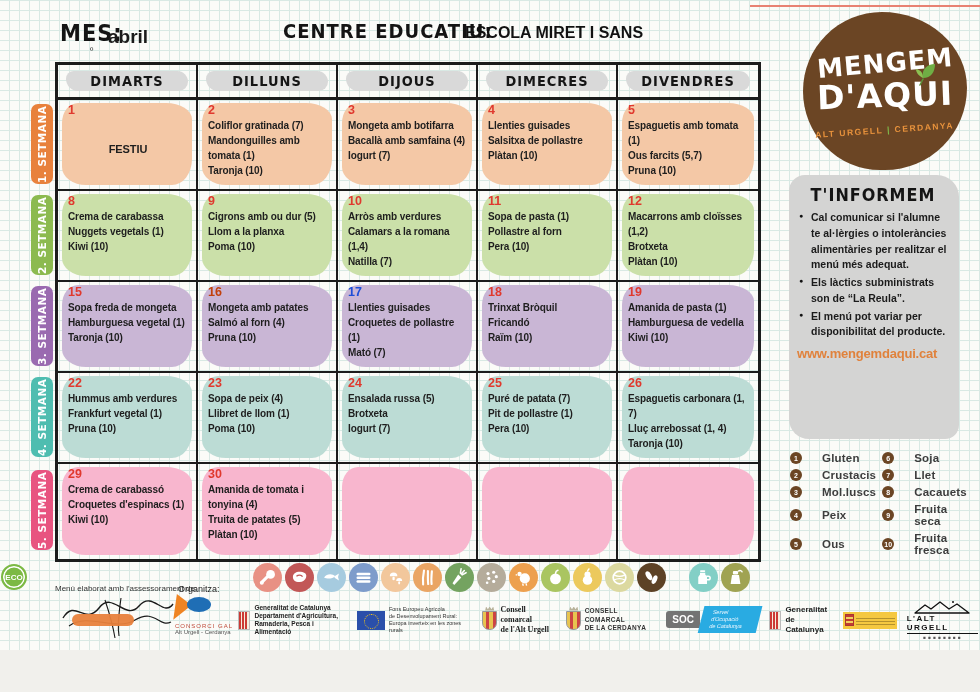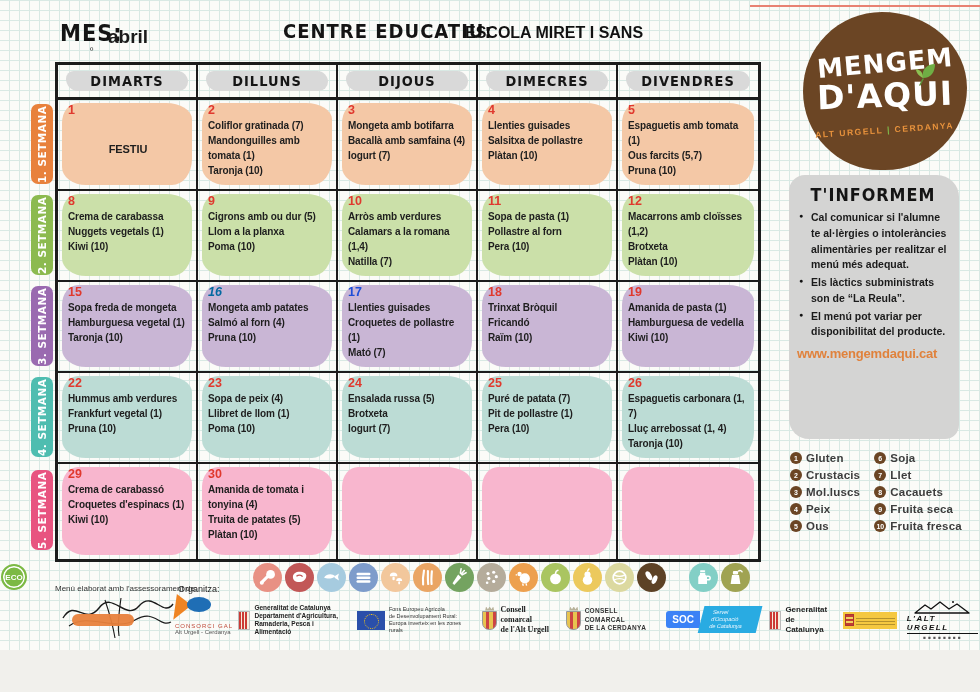--- a/index.html
+++ b/index.html
@@ -69,21 +69,21 @@
     border-radius:16px 22px 14px 20px; padding:10px 10px 8px 8px; }
   .info-title { text-align:center; font-family:"DejaVu Sans", sans-serif; font-weight:900; font-size:16px; letter-spacing:1px; color:#141414; transform:scaleY(1.1); margin-bottom:6px; }
   .info-bullets { list-style:none; }
   .info-bullets li { position:relative; padding-left:14px; font-size:10.5px; font-weight:700; color:#1b1b1b; line-height:1.5; margin-bottom:2px; }
   .info-bullets li::before { content:"●"; position:absolute; left:2px; top:1px; font-size:7px; color:#111; }
   .info-site { margin-top:6px; font-size:13px; font-weight:800; color:#e0823c; letter-spacing:-0.2px; }
 
   
   .legend { position:absolute; left:790px; top:452px; width:180px;
     display:grid; grid-template-rows:repeat(5,auto); grid-auto-flow:column; column-gap:6px; row-gap:5px; }
-  .allergen-item { display:flex; align-items:center; gap:4px; }
+  .allergen-item { display:flex; align-items:center; gap:20px; }
   .allergen-num { width:12px; height:12px; min-width:12px; border-radius:50%; background:#6b4524; color:#fff;
     display:flex; align-items:center; justify-content:center; font-size:7px; font-weight:800; }
   .allergen-label { font-size:11.5px; font-weight:600; color:#3d3d3d; letter-spacing:0.2px; }
 
   
   .eco-badge { position:absolute; left:1px; top:564px; width:26px; height:26px; border-radius:50%; background:#7cb944;
     border:2px solid #7cb944; box-shadow:inset 0 0 0 1.5px #fff;
     display:flex; align-items:center; justify-content:center; color:#fff; font-weight:900; font-size:8px; }
   .advisor-label { position:absolute; left:38px; top:584px; font-size:8px; color:#333;margin-left:17px; }
   .signature { position:absolute; left:55px; top:592px; }
@@ -106,27 +106,27 @@
   .pre { white-space:pre-line; }
   .tiny-bold { font-size:6.5px; font-weight:700; color:#222; line-height:1.25; }
   .tiny { font-size:5.5px; color:#333; line-height:1.25; }
   .senyera { width:13px; height:19px; background:repeating-linear-gradient(90deg,#cc3a35 0 1.6px,#f6eede 1.6px 3.2px); border:0.5px solid #bbb; }
   .eu-flag { position:relative; width:29px; height:19px; background:#2a4faa; }
   .eu-flag::after { content:""; position:absolute; left:7px; top:3px; width:13px; height:13px; border:1.2px dotted #f5c518; border-radius:50%; }
   .crest { position:relative; width:15px; height:19px; background:linear-gradient(90deg,#e8c44f 0 25%,#cc4444 25% 50%,#e8c44f 50% 75%,#cc4444 75%); border:1px solid #999; border-radius:0 0 7px 7px; }
   .crest::before { content:""; position:absolute; left:2px; top:-5px; width:9px; height:4px; background:#b8b29a; clip-path:polygon(0 100%,10% 0,30% 70%,50% 0,70% 70%,90% 0,100% 100%); }
   .serif-bold { font-family:"Liberation Serif", serif; font-weight:700; font-size:8px; color:#222; line-height:1.25; }
   .caps-small { font-size:6.5px; font-weight:600; color:#333; letter-spacing:0.3px; line-height:1.3; }
-  .soc-box { background:#3b82f6; color:#fff; font-weight:800; font-size:10px; padding:3px 6px; border-radius:3px 0 0 3px; }
+  .soc-box { background:#737373; color:#fff; font-weight:800; font-size:10px; padding:3px 6px; border-radius:3px 0 0 3px; }
   .soc-strip { background:#29abe2; color:#eef8ff; font-size:5.5px; padding:3px 8px 3px 10px; transform:skewX(-14deg); margin-left:-3px; line-height:1.3; }
   .spain-box { width:54px; height:17px; background:#f5c840; display:flex; align-items:center; padding:2px; gap:2px; }
   .spain-crest { width:9px; height:12px; background:repeating-linear-gradient(0deg,#c23b31 0 2px,#f0d060 2px 4px); border:0.5px solid #a33; }
   .spain-lines { flex:1; height:9px; background:repeating-linear-gradient(0deg,#8a6d20 0 1px,transparent 1px 3px); opacity:0.6; }
   .alturgell-logo { display:flex; flex-direction:column; align-items:center; }
-  .alturgell-name { font-size:8px; font-weight:800; letter-spacing:1.5px; color:#111; border-bottom:1px solid #111; padding-bottom:1px;font-style:italic; }
+  .alturgell-name { font-size:8px; font-weight:800; letter-spacing:1.5px; color:#111; border-bottom:1px solid #111; padding-bottom:1px; }
   .alturgell-sub { font-size:4.5px; color:#555; letter-spacing:0.5px; margin-top:1px; }
 </style>
 </head>
 <body>
 
 <div class="page">
   <div class="paper"></div>
   <div class="bottom-strip"></div>
   <div class="top-line"></div>
 
@@ -298,21 +298,21 @@
               <div class="menu-items">
                 <div class="menu-item">Sopa freda de mongeta</div>
                 <div class="menu-item">Hamburguesa vegetal (1)</div>
                 <div class="menu-item">Taronja (10)</div>
               </div>
             </div>
           </div>
           <div class="cell">
             <div class="cell-blob" style="background: rgb(201, 182, 213);"></div>
             <div class="cell-content">
-              <div class="cell-date" style="color: #0369a1; font-style: italic;">16</div>
+              <div class="cell-date" style="color: #c2410c;">16</div>
               <div class="menu-items">
                 <div class="menu-item">Mongeta amb patates</div>
                 <div class="menu-item">Salmó al forn (4)</div>
                 <div class="menu-item">Pruna (10)</div>
               </div>
             </div>
           </div>
           <div class="cell">
             <div class="cell-blob" style="background: rgb(201, 182, 213);"></div>
             <div class="cell-content">

